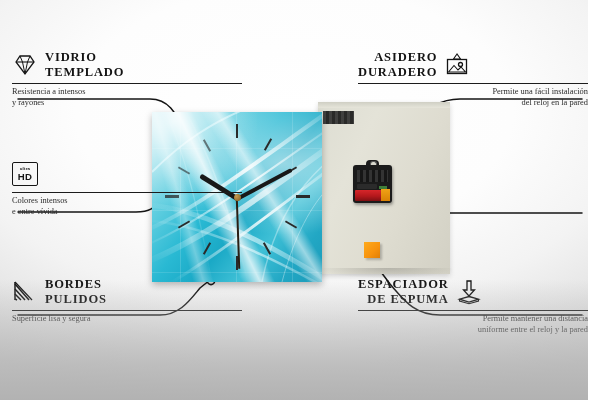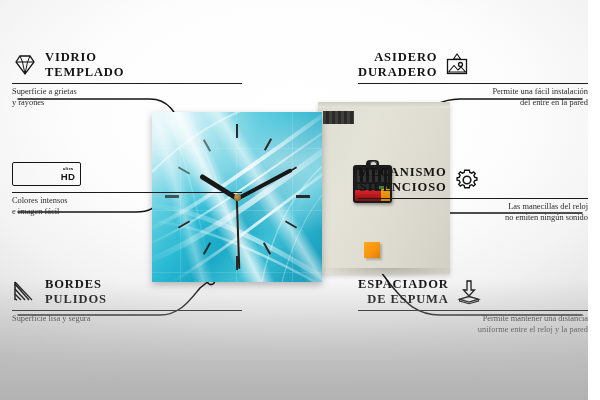--- a/index.html
+++ b/index.html
@@ -189,21 +189,20 @@
   #f-hd       { left:12px;  top:162px; }
   #f-bordes   { left:12px;  top:277px; }
   #f-asidero  { left:358px; top:50px;  }
   #f-mecanismo{ left:358px; top:165px; }
   #f-espaciador{left:358px; top:277px; }
 
   .hd-badge{
     width:24px;height:22px;border:1.6px solid #151515;border-radius:2px;
     display:flex;flex-direction:column;align-items:center;justify-content:center;
     line-height:1;
-    padding-left:43px;
   }
   .hd-badge .u{ font-family:"Liberation Sans",sans-serif; font-size:4.4px; font-weight:700; letter-spacing:.2px; color:#151515;}
   .hd-badge .h{ font-family:"Liberation Sans",sans-serif; font-size:9.6px; font-weight:700; letter-spacing:.3px; color:#151515; margin-top:.5px;}
 </style>
 </head>
 <body>
 
 <div id="stage">
 
   <svg class="lines" viewBox="0 0 600 400">
@@ -311,36 +310,36 @@
           <path d="M4 10 L8 4 H18 L22 10 L13 22 Z"></path>
           <path d="M4 10 H22" stroke-width="1.1"></path>
           <path d="M8 4 L10.5 10 L13 22" stroke-width="1"></path>
           <path d="M18 4 L15.5 10 L13 22" stroke-width="1"></path>
         </svg>
       </span>
       <span class="title">VIDRIO
 TEMPLADO</span>
     </div>
     <div class="rule"></div>
-    <div class="sub">Superficie a grietas
+    <div class="sub">Resistencia a intensos
 y rayones</div>
   </div>
 
   <div class="feat left" id="f-hd">
     <div class="head">
       <span class="ico">
         <span class="hd-badge">
           <span class="u">ultra</span>
           <span class="h">HD</span>
         </span>
       </span>
     </div>
     <div class="rule"></div>
     <div class="sub">Colores intensos
-e imagen fácil</div>
+e entre vívida</div>
   </div>
 
   <div class="feat left" id="f-bordes">
     <div class="head">
       <span class="ico">
         <svg viewBox="0 0 26 26" width="26" height="26" stroke="#151515" fill="none" stroke-width="1.5">
           <path d="M3 3 L3 21"></path>
           <path d="M3 5 L17 21"></path>
           <path d="M3 10 L13 21"></path>
           <path d="M3 15 L9 21"></path>
@@ -363,38 +362,23 @@
         <svg viewBox="0 0 26 26" width="26" height="26" fill="none" stroke="#151515" stroke-width="1.3">
           <path d="M13 2 L9.5 7 H16.5 Z" stroke-width="1.1"></path>
           <rect x="3.5" y="7.5" width="19" height="14"></rect>
           <circle cx="16.5" cy="12.5" r="2"></circle>
           <path d="M4.5 20 L10 13.5 L14 18 L17 15 L21.5 20 Z" stroke-width="1.1"></path>
         </svg>
       </span>
     </div>
     <div class="rule"></div>
     <div class="sub">Permite una fácil instalación
-del entre en la pared</div>
-  </div>
-
-  <div class="feat right" id="f-mecanismo">
-    <div class="head">
-      <span class="title">MECANISMO
-SILENCIOSO</span>
-      <span class="ico">
-        <svg viewBox="0 0 26 26" width="26" height="26" fill="none" stroke="#151515" stroke-width="1.6">
-          <path d="M13 3.2 l2.3 .0 .5 2.2 1.9 .8 1.9-1.3 1.6 1.6 -1.3 1.9 .8 1.9 2.2 .5 0 2.3 -2.2 .5 -.8 1.9 1.3 1.9 -1.6 1.6 -1.9-1.3 -1.9 .8 -.5 2.2 -2.3 0 -2.3 0 -.5-2.2 -1.9-.8 -1.9 1.3 -1.6-1.6 1.3-1.9 -.8-1.9 -2.2-.5 0-2.3 2.2-.5 .8-1.9 -1.3-1.9 1.6-1.6 1.9 1.3 1.9-.8 .5-2.2 z" stroke-width="1.4"></path>
-          <circle cx="13" cy="13" r="3.8"></circle>
-        </svg>
-      </span>
-    </div>
-    <div class="rule"></div>
-    <div class="sub">Las manecillas del reloj
-no emiten ningún sonido</div>
-  </div>
+del reloj en la pared</div>
+  </div>
+
 
   <div class="feat right" id="f-espaciador">
     <div class="head">
       <span class="title">ESPACIADOR
 DE ESPUMA</span>
       <span class="ico">
         <svg viewBox="0 0 26 26" width="26" height="26" fill="none" stroke="#151515" stroke-width="1.3">
           <path d="M11 2 H15 V11 H18.5 L13 17 L7.5 11 H11 Z"></path>
           <path d="M13 17.5 L22.5 20.2 L13 23 L3.5 20.2 Z"></path>
           <path d="M3.5 20.2 V22 L13 24.8 L22.5 22 V20.2" stroke-width="1.1"></path>

